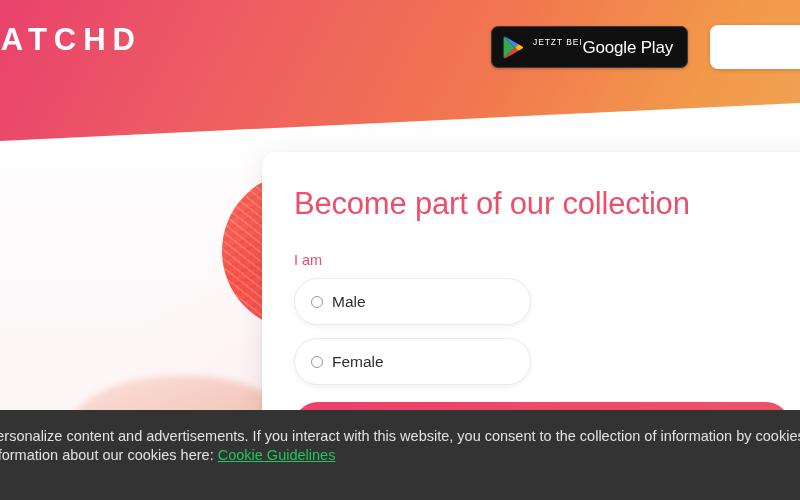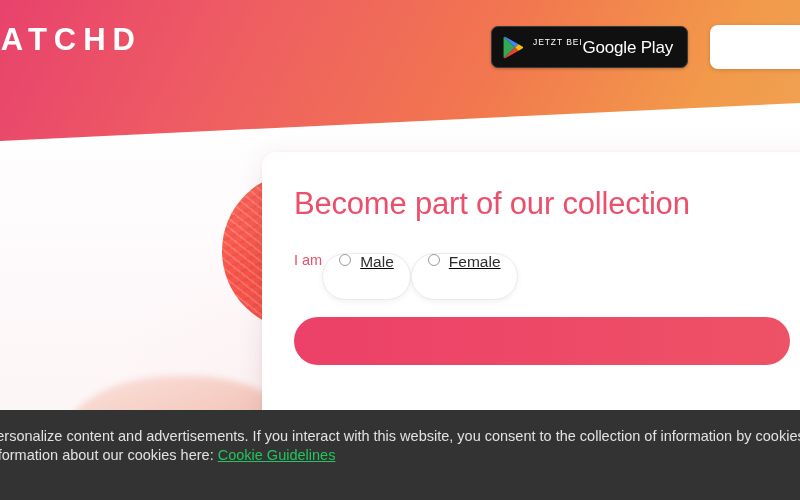--- a/index.html
+++ b/index.html
@@ -145,41 +145,41 @@
     white-space: nowrap;
   }
 
   .fields-grid {
     display: grid;
     grid-template-columns: 1fr 1fr;
     column-gap: 22px;
     margin-top: 31px;
   }
 
-  .field-col { display: flex; flex-direction: row; }
+  .field-col { display: flex; flex-direction: column; }
 
   .field-label {
     font-size: 14.5px;
     color: #ec4f6b;
     margin-bottom: 11px;
     line-height: 1;
   }
 
   .option-pill {
     display: flex;
+    align-items: center;
     gap: 9px;
     height: 47px;
     padding: 0 16px;
     background: #ffffff;
     border: 1px solid #eceaea;
     border-radius: 24px;
     box-shadow: 0 2px 5px rgba(110,80,85,0.08);
     margin-bottom: 13px;
     cursor: pointer;
-    text-decoration: underline;
   }
 
   .radio-dot {
     width: 12px; height: 12px;
     border: 1px solid #9b9b9b;
     border-radius: 50%;
     background: #ffffff;
     flex: none;
   }
 

